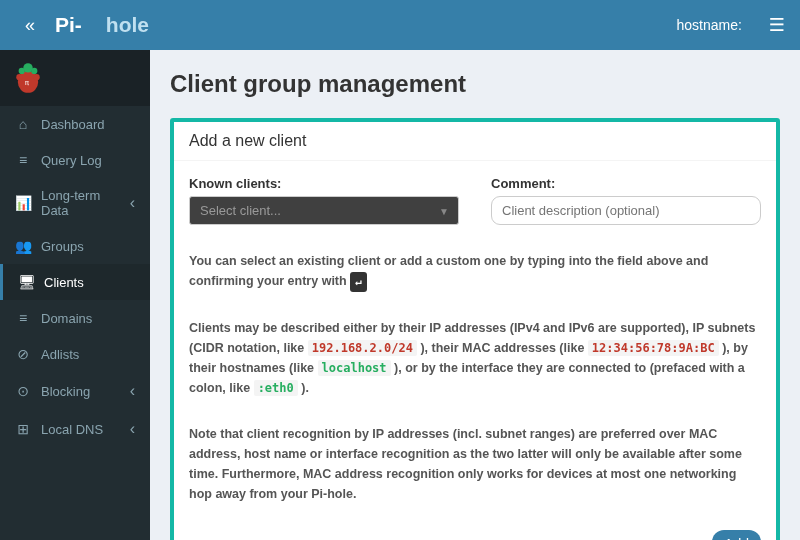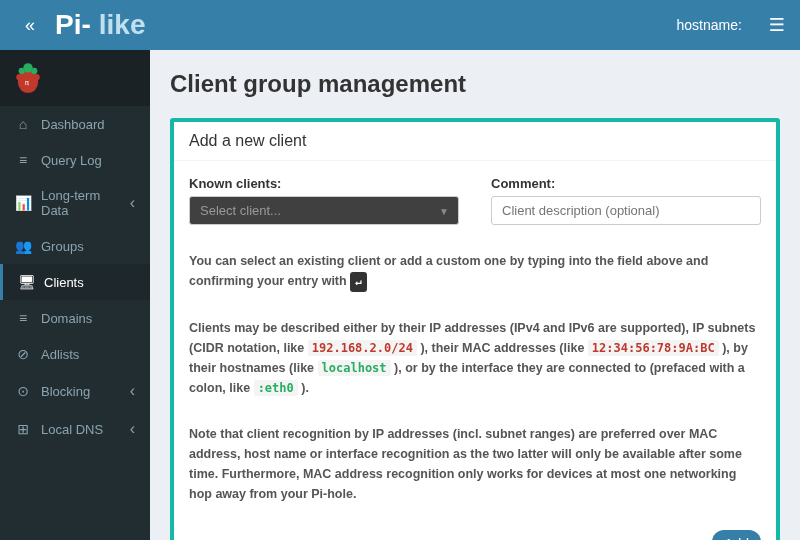--- a/index.html
+++ b/index.html
@@ -12,25 +12,25 @@
       display: flex;
       align-items: center;
       justify-content: space-between;
       padding: 0 15px;
       position: fixed;
       top: 0; left: 0; right: 0;
       z-index: 100;
     }
     .header-logo {
       color: #fff;
-      font-size: 28px;
+      font-size: 21px;
       font-weight: bold;
       display: flex;
       align-items: center;
-      gap: 8px;
+      gap: 24px;
     }
     .header-logo span { color: #fff; }
     .header-right {
       display: flex;
       align-items: center;
       gap: 27px;
       color: #fff;
     }
     .header-nav-btn {
       color: #fff;
@@ -179,21 +179,21 @@
       right: 10px;
       top: 50%;
       transform: translateY(-50%);
       font-size: 10px;
       color: #888;
       pointer-events: none;
     }
     .form-control {
       padding: 6px 10px;
       border: 1px solid #ccc;
-      border-radius: 3px;
+      border-radius: 9px;
       font-size: 13px;
       width: 100%;
       outline: none;
     }
 
     .info-text {
       font-size: 12.5px;
       color: #555;
       margin: 26px 0;
       line-height: 1.6;
@@ -247,21 +247,21 @@
     }
   </style>
 </head>
 <body>
 
 <header class="main-header">
   <div style="display:flex; align-items:center; gap:10px;">
     <span class="header-collapse">«</span>
     <div class="header-logo">
       <span>Pi-</span>
-        <span style="color:#c0e0f0;">like</span>
+        <span style="color:#c0e0f0;">hole</span>
     </div>
   </div>
   <div class="header-right">
     <span>hostname:</span>
     <button class="header-nav-btn">☰</button>
   </div>
 </header>
 
 <nav class="sidebar">
   <div class="sidebar-raspberry">

